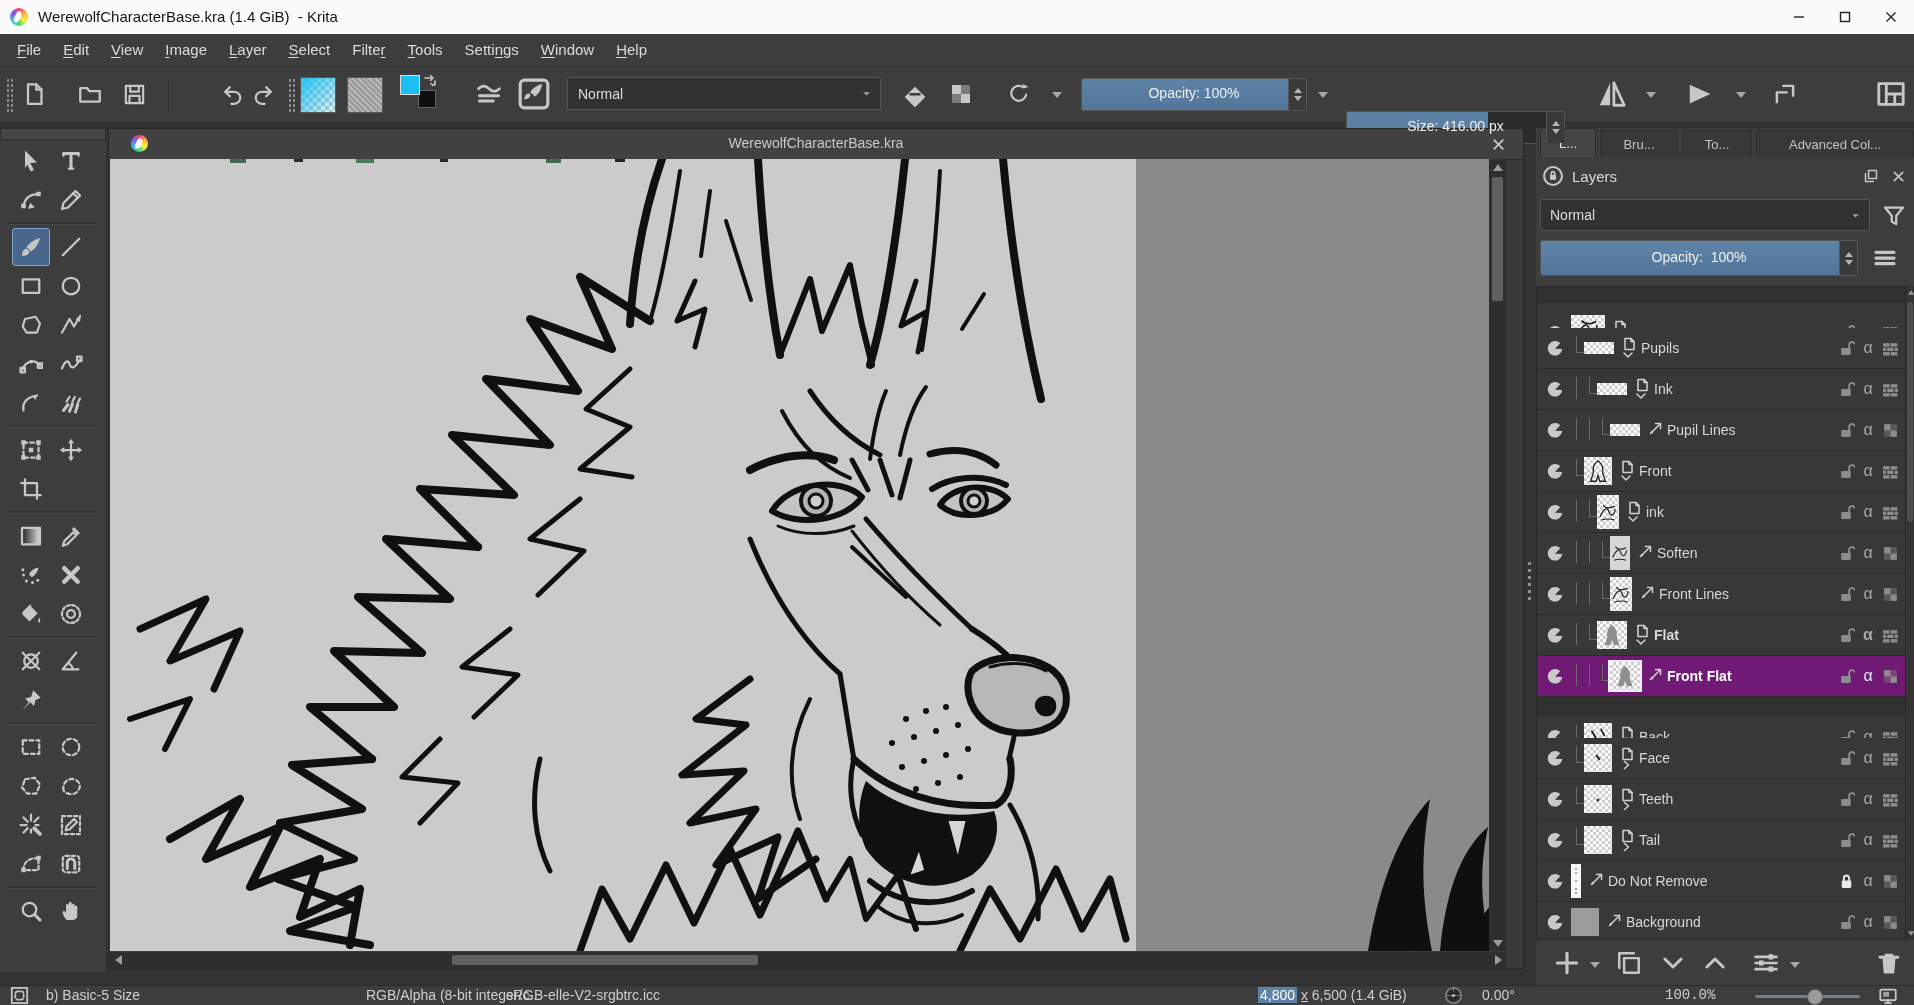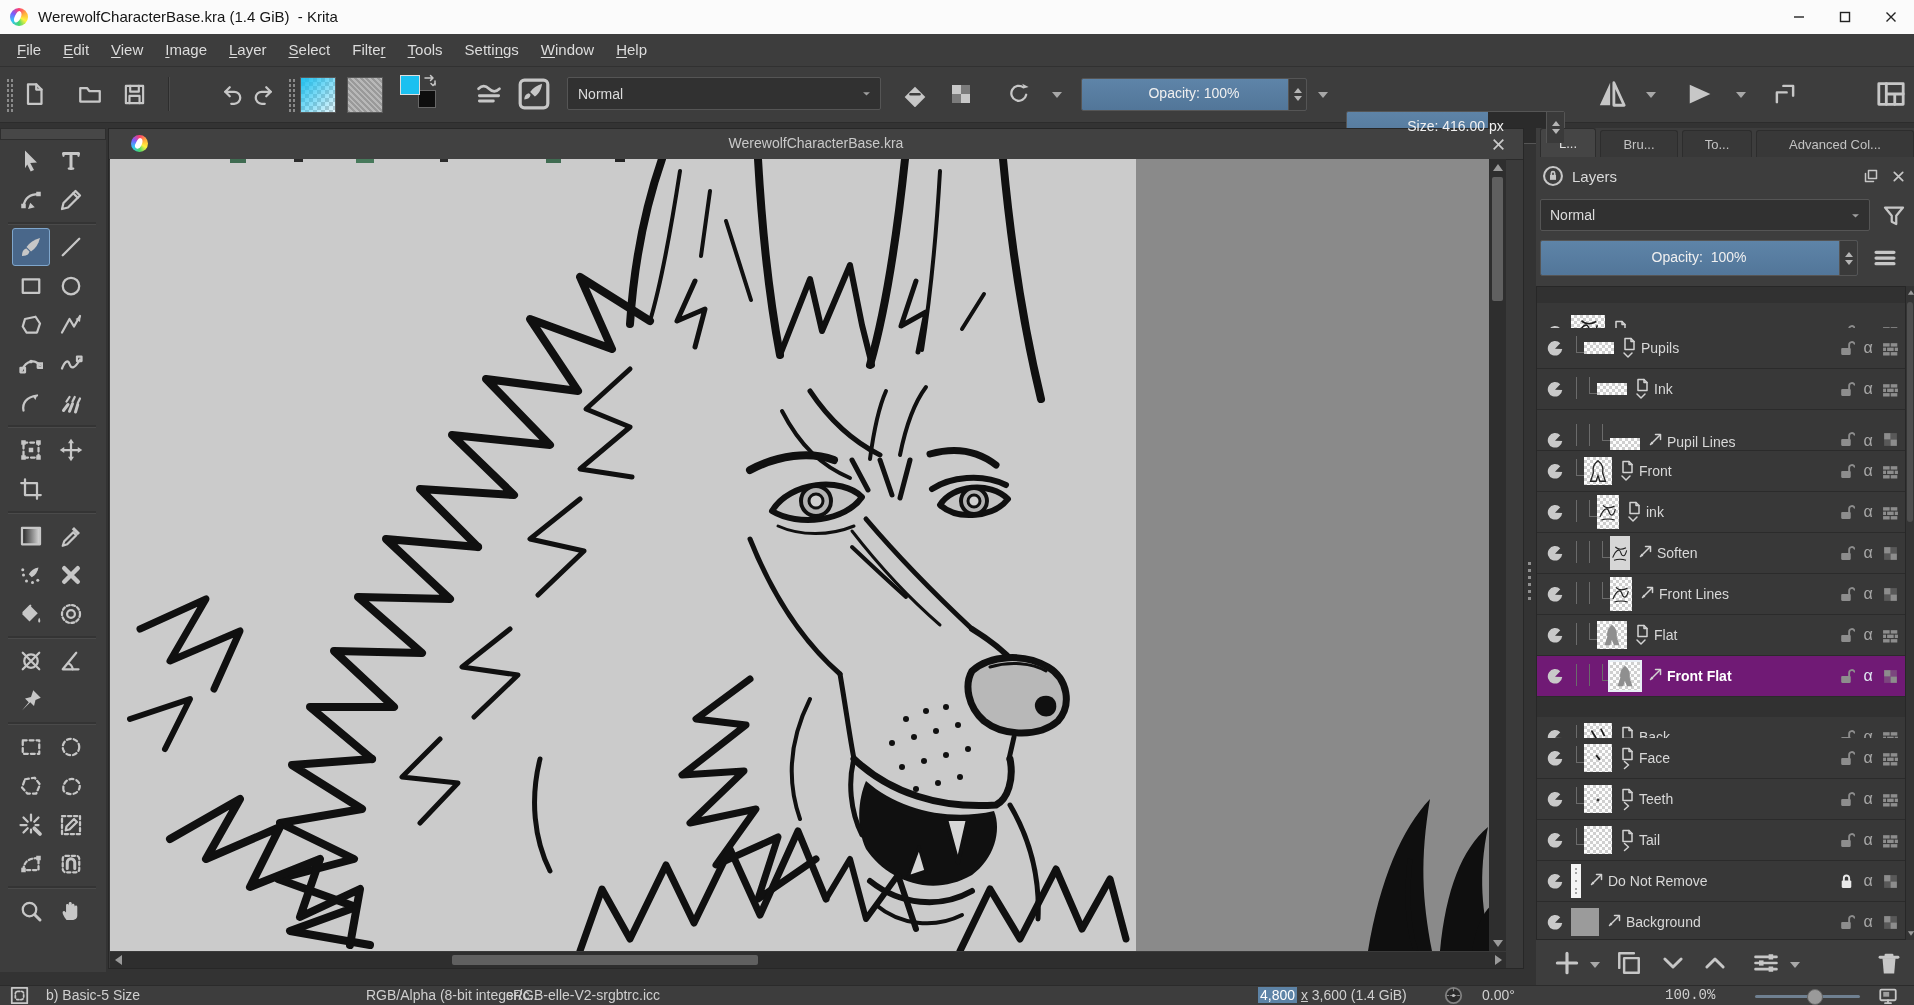--- a/index.html
+++ b/index.html
@@ -963,21 +963,21 @@
                   <rect x="1" y="7.2" width="2.8" height="3.2"></rect>
                   <rect x="4.8" y="7.2" width="6.2" height="3.2"></rect>
                   <rect x="12" y="7.2" width="3" height="3.2"></rect>
                   <rect x="1" y="11.4" width="6.2" height="3.2"></rect>
                   <rect x="8.2" y="11.4" width="6.2" height="3.2"></rect>
                 </g>
               </svg>
             </i>
           </span>
         </div>
-        <div class="lrow" style="top: 123px; align-items: flex-end;">
+        <div class="lrow" style="top: 123px;">
           <i class="ic" style="width: 20px; height: 20px; flex: 0 0 20px; margin-left: 8px; margin-right: 6px; color: rgb(201, 201, 201);">
             <svg viewBox="0 0 16 16" fill="none" stroke="currentColor" stroke-width="1.5" stroke-linecap="round" stroke-linejoin="round">
               <path d="M12.2 4.2A5.8 5.8 0 1 0 13.8 8.8L8 8.5Z" fill="currentColor" stroke="none"></path>
             </svg>
           </i>
           <span class="indent bar"></span>
           <span class="indent bar"></span>
           <span class="indent corner"></span>
           <span class="thumbwrap">
             <span class="checker6" style="position: relative; display: inline-block; width: 30px; height: 12px;"></span>
@@ -1192,21 +1192,21 @@
                 <g fill="currentColor" stroke="none">
                   <rect x="2" y="2" width="6" height="6"></rect>
                   <rect x="8" y="8" width="6" height="6"></rect>
                   <rect x="8" y="2" width="6" height="6" opacity=".4"></rect>
                   <rect x="2" y="8" width="6" height="6" opacity=".4"></rect>
                 </g>
               </svg>
             </i>
           </span>
         </div>
-        <div class="lrow" style="top: 328px;">
+        <div class="lrow" style="top: 328px; font-weight: bold;">
           <i class="ic" style="width: 20px; height: 20px; flex: 0 0 20px; margin-left: 8px; margin-right: 6px; color: rgb(201, 201, 201);">
             <svg viewBox="0 0 16 16" fill="none" stroke="currentColor" stroke-width="1.5" stroke-linecap="round" stroke-linejoin="round">
               <path d="M12.2 4.2A5.8 5.8 0 1 0 13.8 8.8L8 8.5Z" fill="currentColor" stroke="none"></path>
             </svg>
           </i>
           <span class="indent bar"></span>
           <span class="indent corner"></span>
           <span class="thumbwrap">
             <span class="checker6" style="position: relative; display: inline-block; width: 30px; height: 28px;">
               <svg viewBox="0 0 30 30" style="position:absolute;inset:0;width:100%;height:100%;">
@@ -1625,21 +1625,21 @@
         <svg viewBox="0 0 16 16" fill="none" stroke="currentColor" stroke-width="1.5" stroke-linecap="round" stroke-linejoin="round">
           <rect x="1.5" y="1.5" width="13" height="13"></rect>
           <g stroke-dasharray="1.8 1.6">
             <rect x="4.5" y="4.5" width="7" height="7" rx="2"></rect>
           </g>
         </svg>
       </i>
     <div class="txt" style="left:46px;">b) Basic-5 Size</div>
     <div class="txt" style="left:366px;">RGB/Alpha (8-bit integer/c...</div>
     <div class="txt" style="left:506px;">sRGB-elle-V2-srgbtrc.icc</div>
-    <div class="txt" style="left:1258px;"><span class="dimsel">4,800</span> <span class="dimx">x</span><span> 3,600 (1.4 GiB)</span></div>
+    <div class="txt" style="left:1258px;"><span class="dimsel">4,800</span> <span class="dimx">x</span><span> 6,500 (1.4 GiB)</span></div>
     <i class="ic abs" style="left:1444px;top:0;width:19px;height:19px;">
         <svg viewBox="0 0 16 16" fill="none" stroke="currentColor" stroke-width="1.5" stroke-linecap="round" stroke-linejoin="round">
           <circle cx="8" cy="8" r="6.5" fill="#2a2a2a" stroke="#808080"></circle>
           <path d="M2.5 8h11" stroke="#8a8a8a" stroke-dasharray="1.5 1.5" stroke-width="1"></path>
           <circle cx="8" cy="8" r="1.3" fill="#c0c0c0" stroke="none"></circle>
           <path d="M8 2.2v1.8" stroke="#8a8a8a" stroke-width="1"></path>
         </svg>
       </i>
     <div class="txt" style="left:1482px;">0.00°</div>
     <div class="txt" style="left:1665px;font-family:Liberation Mono, monospace;">100.0%</div>

